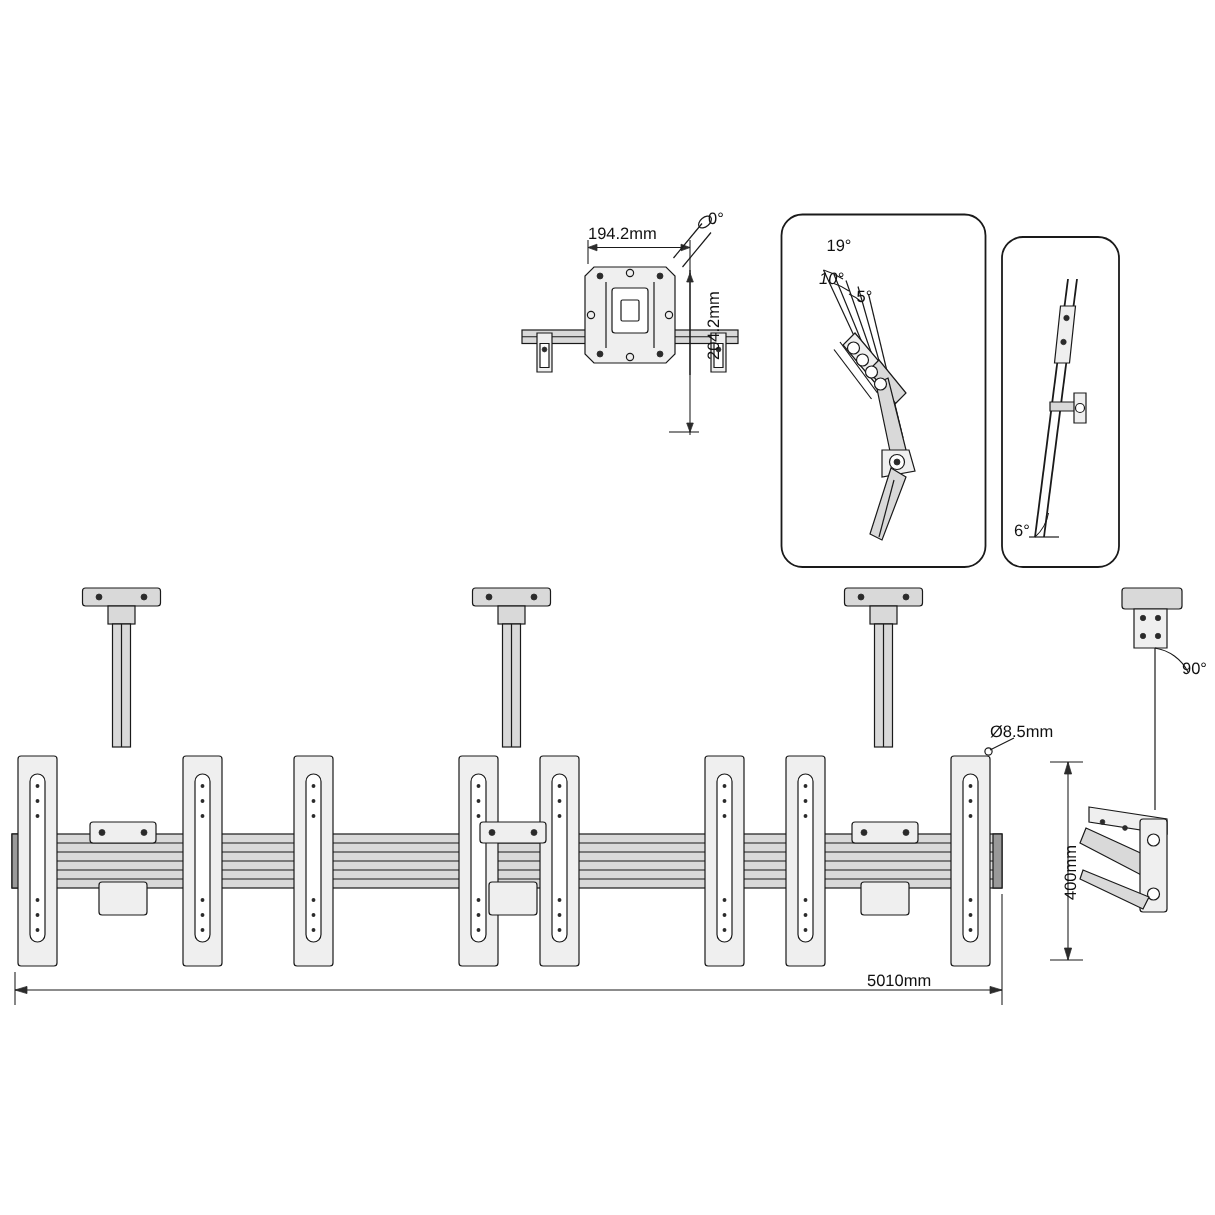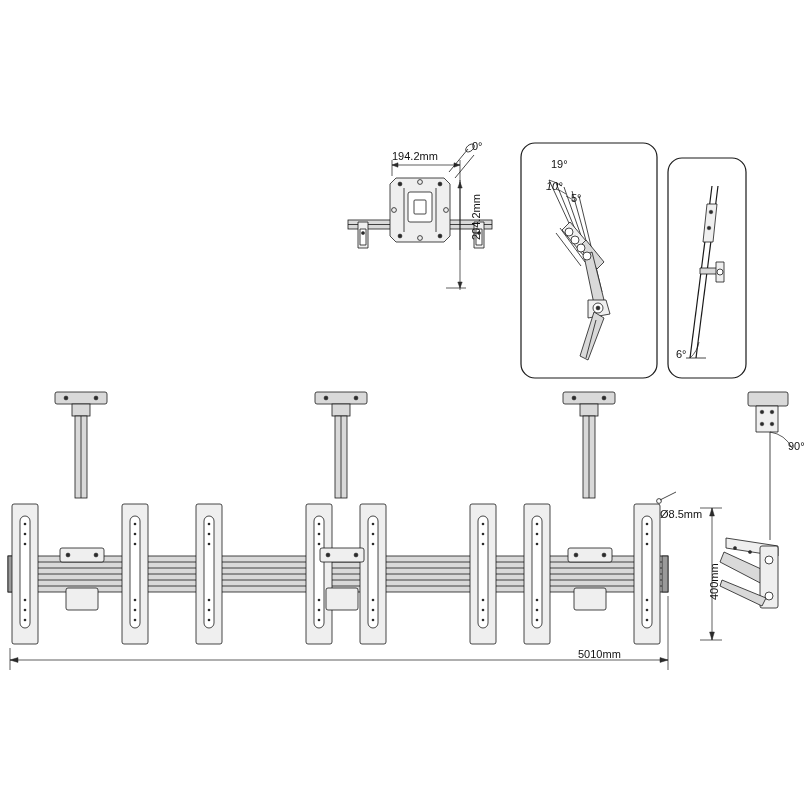--- a/index.html
+++ b/index.html
@@ -284,17 +284,17 @@
   <div class="lbl rot" style="left:470px;top:240px;transform:rotate(-90deg);">204.2mm</div>
   <div class="lbl" style="left:472px;top:140px;">0°</div>
 
   <div class="lbl" style="left:551px;top:158px;">19°</div>
   <div class="lbl" style="left:546px;top:180px;font-style:italic;">10°</div>
   <div class="lbl" style="left:571px;top:192px;">5°</div>
 
   <div class="lbl" style="left:676px;top:348px;">6°</div>
   <div class="lbl" style="left:788px;top:440px;text-align:right;">90°</div>
 
-  <div class="lbl" style="left:660px;top:508px;">Ø8.5mm</div>
+  <div class="lbl" style="left:660px;top:482px;">Ø8.5mm</div>
   <div class="lbl rot" style="left:708px;top:600px;transform:rotate(-90deg);">400mm</div>
   <div class="lbl" style="left:578px;top:648px;">5010mm</div>
 
 </div>
 
 </body></html>

